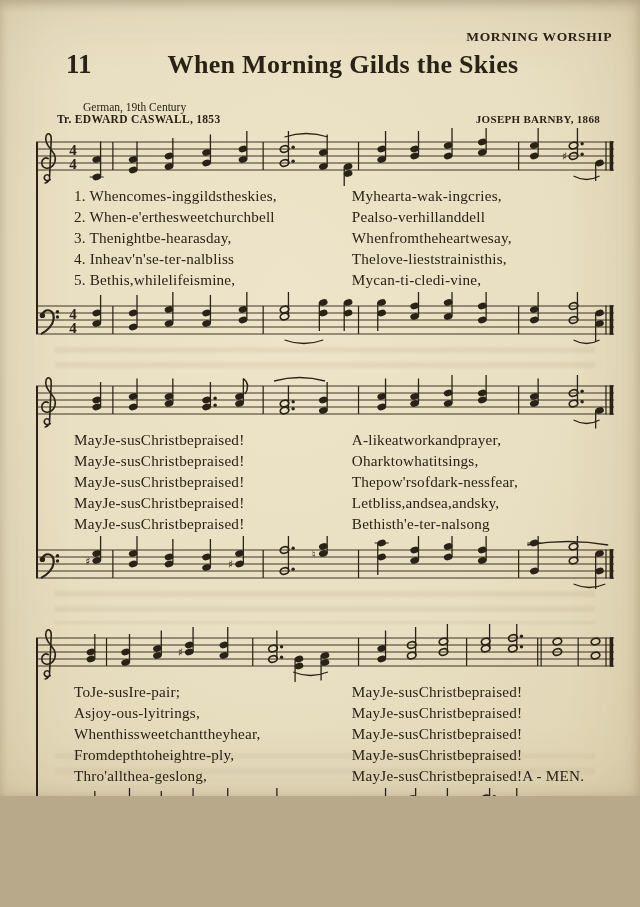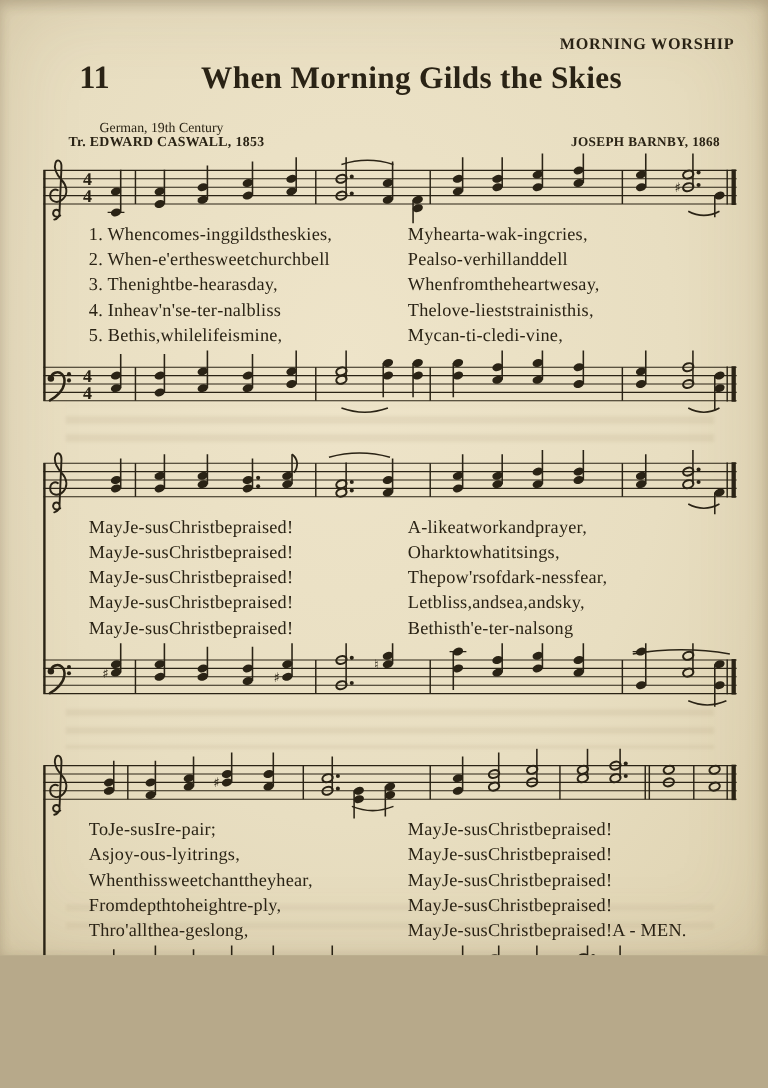--- a/index.html
+++ b/index.html
@@ -32,21 +32,21 @@
   .system{position:absolute;left:30px;width:582px;}
   .sys1{top:128px;}
   .sys2{top:372px;}
   .sys3{top:624px;}
   .sysline{position:absolute;left:6px;top:14px;bottom:16px;width:1.5px;background:var(--ink,#2a2315);}
   svg.staff{display:block;width:578px;height:58px;margin-left:6px;}
   
   .lyrics{margin:1px 30px 0 44px;}
   .lyr-row{display:flex;height:21px;align-items:baseline;font-size:15.2px;letter-spacing:.2px;}
   .half{flex:0 0 48%;display:flex;justify-content:flex-start;white-space:nowrap;}
-  .half.right{flex:1 1 auto;margin-left:22px;}
+  .half.right{flex:1 1 auto;margin-left:34px;}
   .page-number{position:absolute;top:849px;left:0;right:0;text-align:center;font-size:13px;font-weight:bold;}
 </style>
 </head>
 <body>
 
 <div class="page">
 
   <div class="running-head">MORNING WORSHIP</div>
   <div class="hymn-number">11</div>
   <h1 class="title">When Morning Gilds the Skies</h1>

